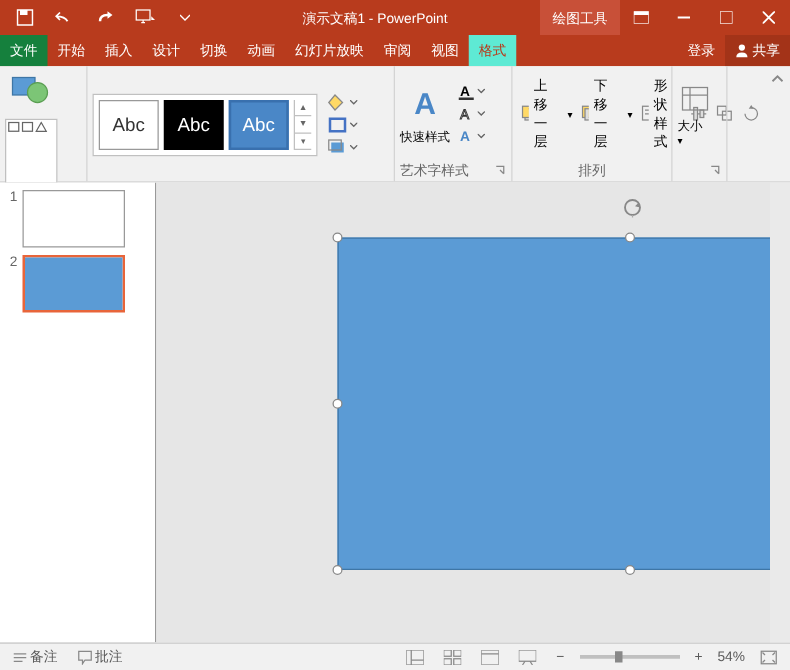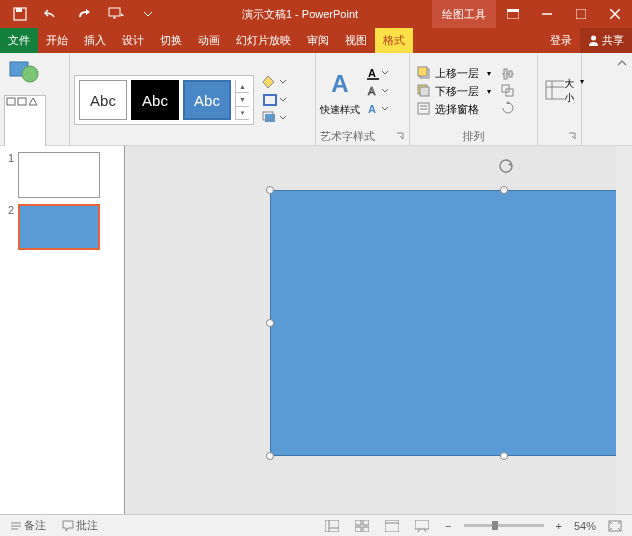--- a/index.html
+++ b/index.html
@@ -8,21 +8,21 @@
 .qat{display:flex;gap:0;padding:0 4px}
 .qat-btn{width:32px;height:28px;display:flex;align-items:center;justify-content:center;color:#fff}
 .title-sec{flex:1;display:flex;align-items:center;justify-content:center;gap:4px}
 .title-text{color:#fff;font-size:11px}
 .ctx-tab{background:#c85038;padding:0 10px;height:28px;display:flex;align-items:center;color:#fff}
 .win-btns{display:flex}
 .win-btn{width:34px;height:28px;display:flex;align-items:center;justify-content:center;color:#fff}
 .tabs{height:25px;background:#b83b1d;display:flex;align-items:stretch}
 .tab{padding:0 8px;display:flex;align-items:center;color:#fff;cursor:pointer}
 .tab.file{background:#15803d}
-.tab.active{background:#fde047;color:#b83b1d}
+.tab.active{background:#5eead4;color:#b83b1d}
 .tab-tell{color:#f0d0c6;padding:0 6px;display:flex;align-items:center;gap:4px}
 .tab-right{margin-left:auto;display:flex}
 .tab-login{padding:0 8px;display:flex;align-items:center;color:#fff}
 .tab-share{background:#a33318;padding:0 8px;display:flex;align-items:center;color:#fff;gap:3px}
 .ribbon{height:93px;background:#f1f1f1;border-bottom:1px solid #d4d4d4;display:flex}
 .grp{border-right:1px solid #d4d4d4;display:flex;flex-direction:column;padding:2px 4px 0}
 .grp-body{flex:1;display:flex;align-items:center;gap:4px}
 .grp-lbl{height:18px;display:flex;align-items:center;justify-content:center;color:#666;font-size:11px}
 .shape-col{display:flex;flex-direction:column;align-items:center;gap:2px}
 .shape-icon{width:34px;height:38px;display:flex;flex-direction:column;align-items:center;justify-content:center}
@@ -33,24 +33,24 @@
 .style-item.s1{background:#fff;border:1px solid #999;color:#333}
 .style-item.s2{background:#000;color:#fff}
 .style-item.s3{background:#4a87c7;color:#fff;border:2px solid #3970ae}
 .style-spin{width:14px;display:flex;flex-direction:column;border-left:1px solid #c0c0c0}
 .spin-btn{flex:1;display:flex;align-items:center;justify-content:center;font-size:7px;color:#666;border-bottom:1px solid #c0c0c0}
 .fill-col{display:flex;flex-direction:column;gap:2px;padding:2px}
 .fill-btn{display:flex;align-items:center;gap:2px;padding:1px 2px}
 .wa-col{display:flex;flex-direction:column;align-items:center}
 .wa-icon{width:32px;height:38px;display:flex;align-items:center;justify-content:center;font-size:24px;color:#4a87c7;font-weight:bold}
 .txt-col{display:flex;flex-direction:column;gap:2px}
-.arr-col{display:flex;flex-direction:column;gap:1px}
+.arr-col{display:flex;gap:1px}
 .arr-row{display:flex;align-items:center;gap:4px;padding:1px 3px}
 .arr-icn{width:14px;height:14px}
-.size-col{display:flex;flex-direction:row;align-items:flex-start}
+.size-col{display:flex;flex-direction:column;align-items:flex-start}
 .content{flex:1;display:flex;background:#e6e6e6;overflow:hidden}
 .thumbs{width:125px;background:#fff;border-right:1px solid #999;display:flex;flex-direction:column;padding:6px 4px;gap:6px;overflow-y:auto}
 .thumb-row{display:flex;gap:4px}
 .thumb-num{width:10px;color:#666;font-size:11px;text-align:right}
 .thumb{width:82px;height:46px;background:#fff;border:1px solid #999}
 .thumb.sel{border:2px solid #e8653a}
 .thumb-slide2{background:#5b9bd5;width:100%;height:100%}
 .canvas{flex:1;position:relative;background:#e6e6e6}
 .rotate-handle{position:absolute;left:372px;top:12px;width:16px;height:16px}
 .shape-rect{position:absolute;left:145px;top:44px;width:468px;height:266px;background:#5b9bd5;border:1px solid #3e76a6}
@@ -279,21 +279,21 @@
             </svg>
             <span>下移一层</span>
             <span style="margin-left:4px;font-size:8px">▾</span>
           </div>
         <div class="arr-row">
             <svg class="arr-icn">
               <rect x="1" y="1" width="11" height="11" fill="none" stroke="#888"></rect>
               <line x1="3" y1="4" x2="10" y2="4" stroke="#888"></line>
               <line x1="3" y1="7" x2="10" y2="7" stroke="#888"></line>
             </svg>
-            <span>选择窗格</span>
+            <span>形状样式</span>
           </div>
       </div>
       <div class="arr-col">
         <div class="arr-row">
             <svg class="arr-icn">
               <line x1="1" y1="7" x2="13" y2="7" stroke="#888"></line>
               <rect x="3" y="2" width="3" height="10" fill="#ddd" stroke="#888"></rect>
               <rect x="8" y="4" width="3" height="6" fill="#ddd" stroke="#888"></rect>
             </svg>
           </div>

